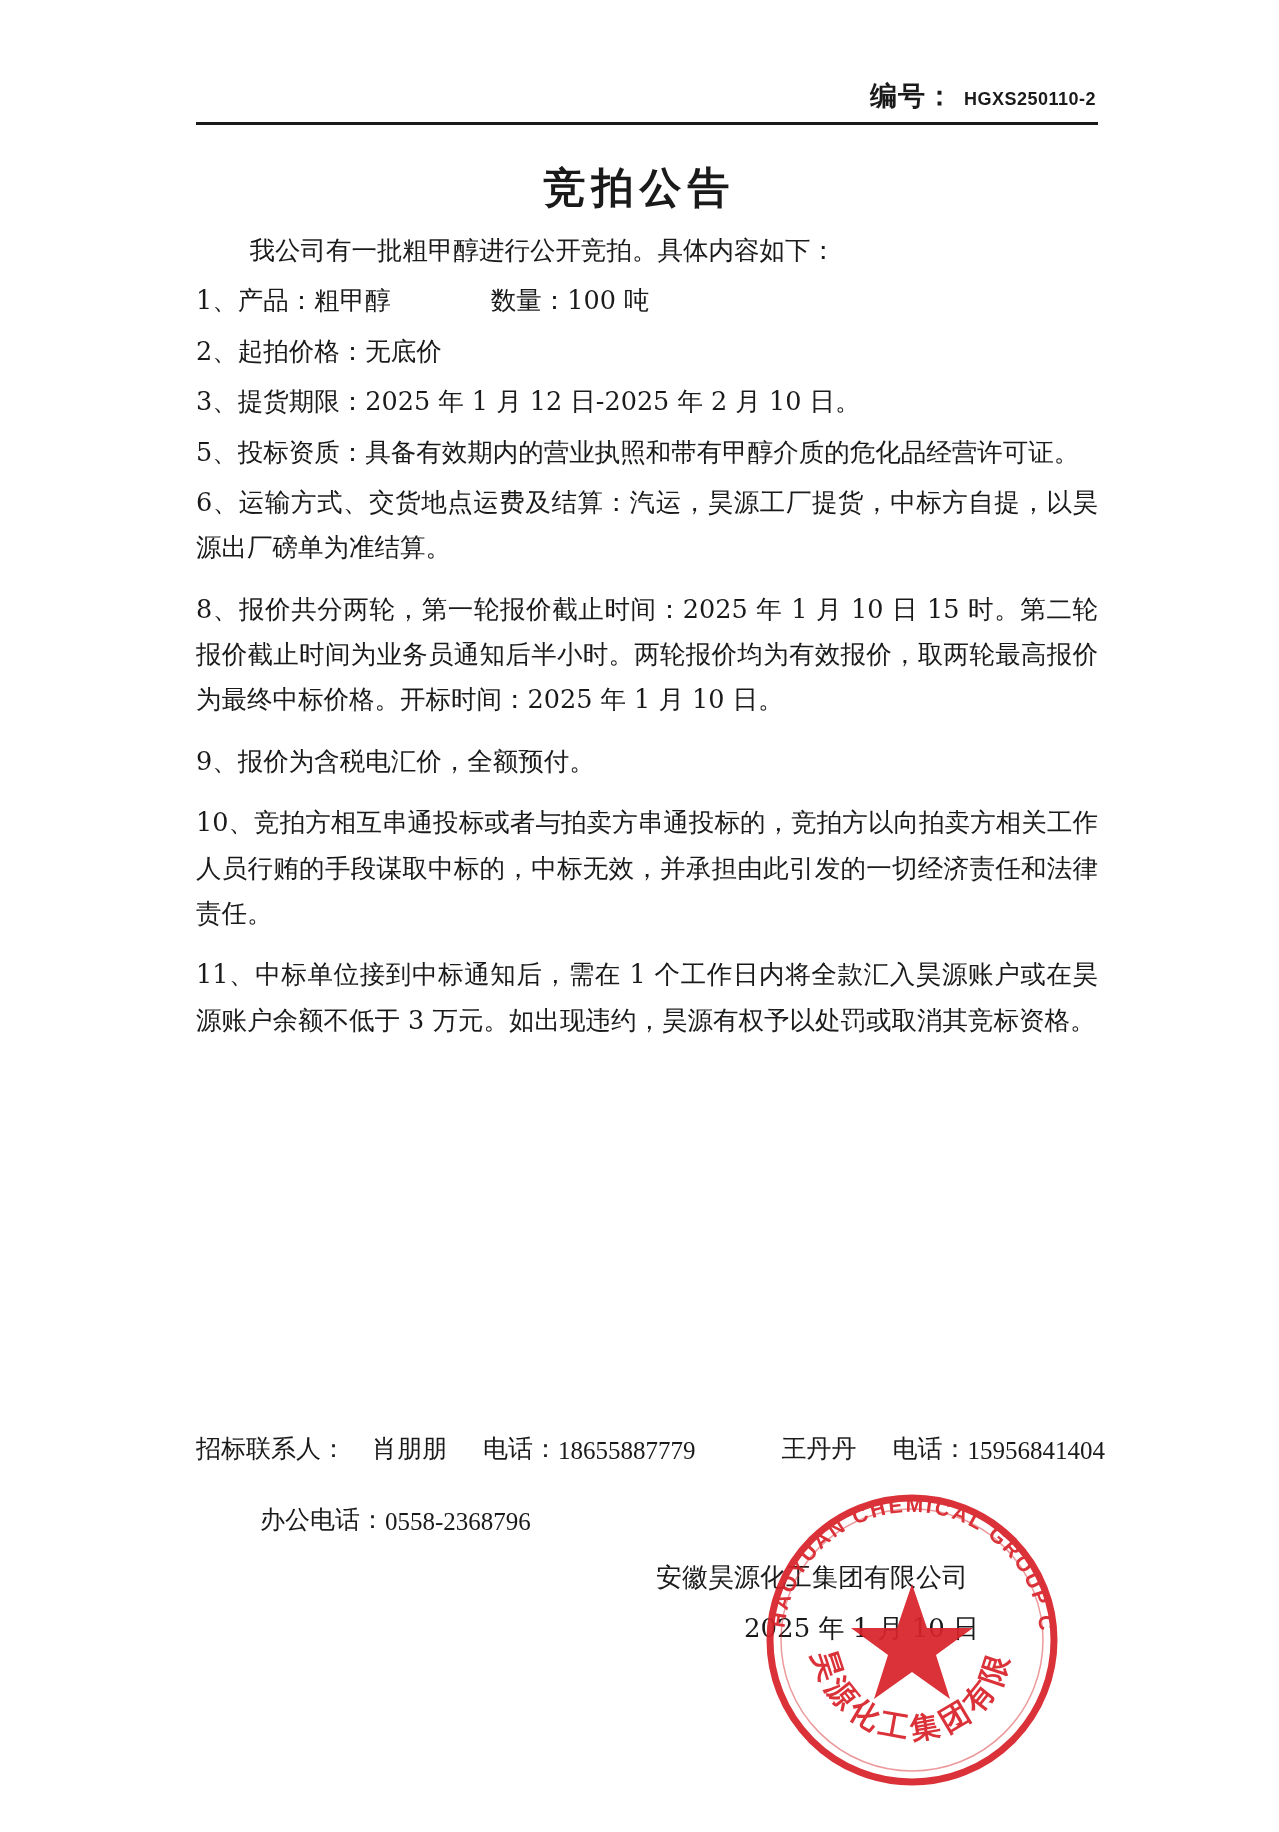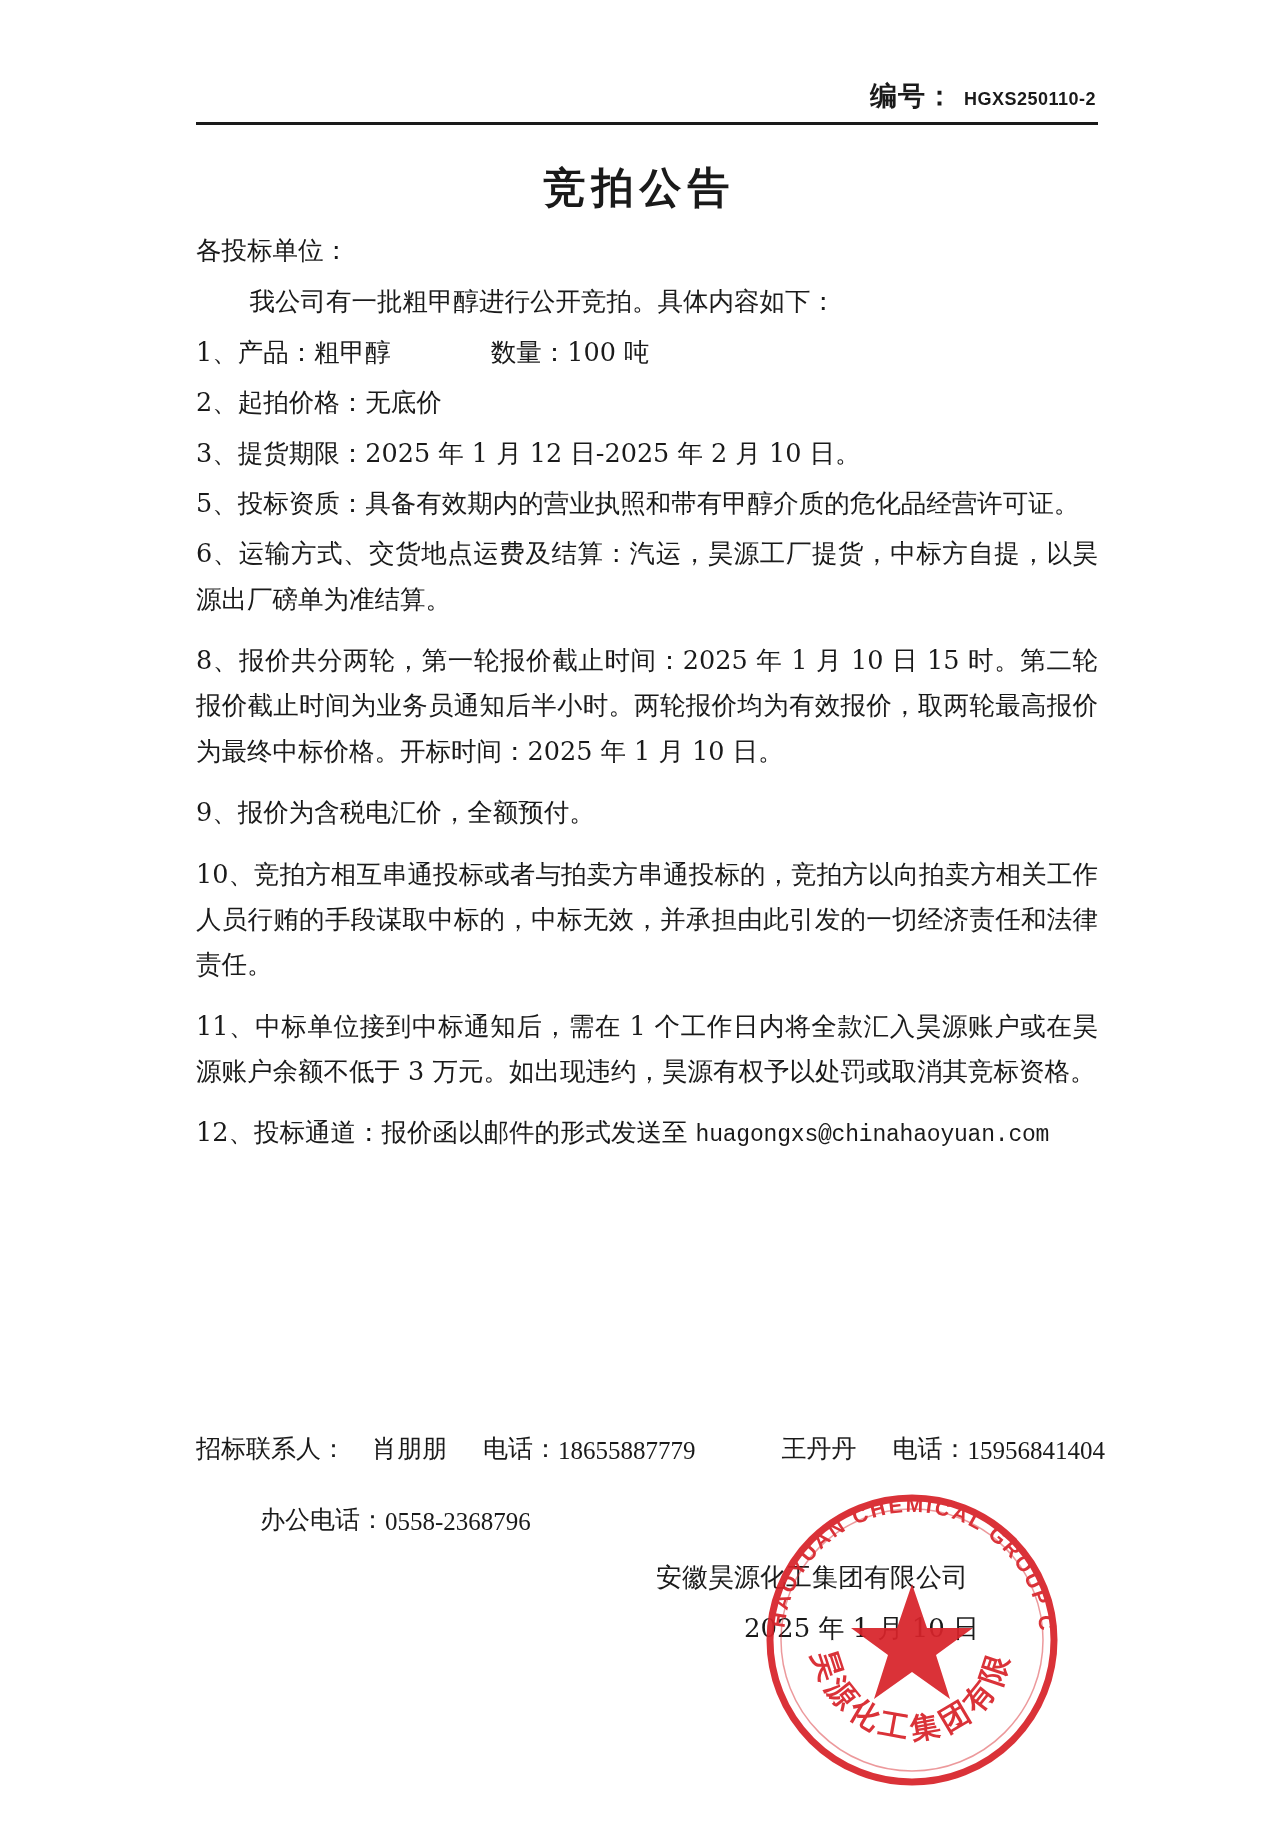--- a/index.html
+++ b/index.html
@@ -169,41 +169,37 @@
     <span class="doc-number-label">编号：</span>
     <span class="doc-number-value">HGXS250110-2</span>
   </div>
 
   <div class="header-rule"></div>
 
   <div class="doc-title">竞拍公告</div>
 
   <div class="body-wrap">
 
-    <p class="salutation">各投标单位：</p>
 
     <p class="para indent">我公司有一批粗甲醇进行公开竞拍。具体内容如下：</p>
 
     <div class="para item1-line">
       <span>1、产品：粗甲醇</span>
       <span class="item1-qty">数量：100 吨</span>
     </div>
 
     <p class="para">2、起拍价格：无底价</p>
     <p class="para">3、提货期限：2025 年 1 月 12 日-2025 年 2 月 10 日。</p>
     <p class="para">5、投标资质：具备有效期内的营业执照和带有甲醇介质的危化品经营许可证。</p>
     <p class="para">6、运输方式、交货地点运费及结算：汽运，昊源工厂提货，中标方自提，以昊源出厂磅单为准结算。</p>
     <p class="para spaced">8、报价共分两轮，第一轮报价截止时间：2025 年 1 月 10 日 15 时。第二轮报价截止时间为业务员通知后半小时。两轮报价均为有效报价，取两轮最高报价为最终中标价格。开标时间：2025 年 1 月 10 日。</p>
     <p class="para spaced">9、报价为含税电汇价，全额预付。</p>
     <p class="para spaced">10、竞拍方相互串通投标或者与拍卖方串通投标的，竞拍方以向拍卖方相关工作人员行贿的手段谋取中标的，中标无效，并承担由此引发的一切经济责任和法律责任。</p>
     <p class="para spaced">11、中标单位接到中标通知后，需在 1 个工作日内将全款汇入昊源账户或在昊源账户余额不低于 3 万元。如出现违约，昊源有权予以处罚或取消其竞标资格。</p>
 
-    <p class="para spaced">
-      <span>12、投标通道：报价函以邮件的形式发送至 </span><span class="mono-mail">huagongxs@chinahaoyuan.com</span>
-    </p>
   </div>
 
   <div class="contacts">
     <div class="contact-row">
       <span class="contact-name-label">招标联系人：</span>
       <span class="contact-person">肖朋朋</span>
       <span class="contact-phone-label">电话：</span>
       <span class="contact-phone">18655887779</span>
       <span class="contact-second">王丹丹</span>
       <span class="contact-phone-label">电话：</span>

